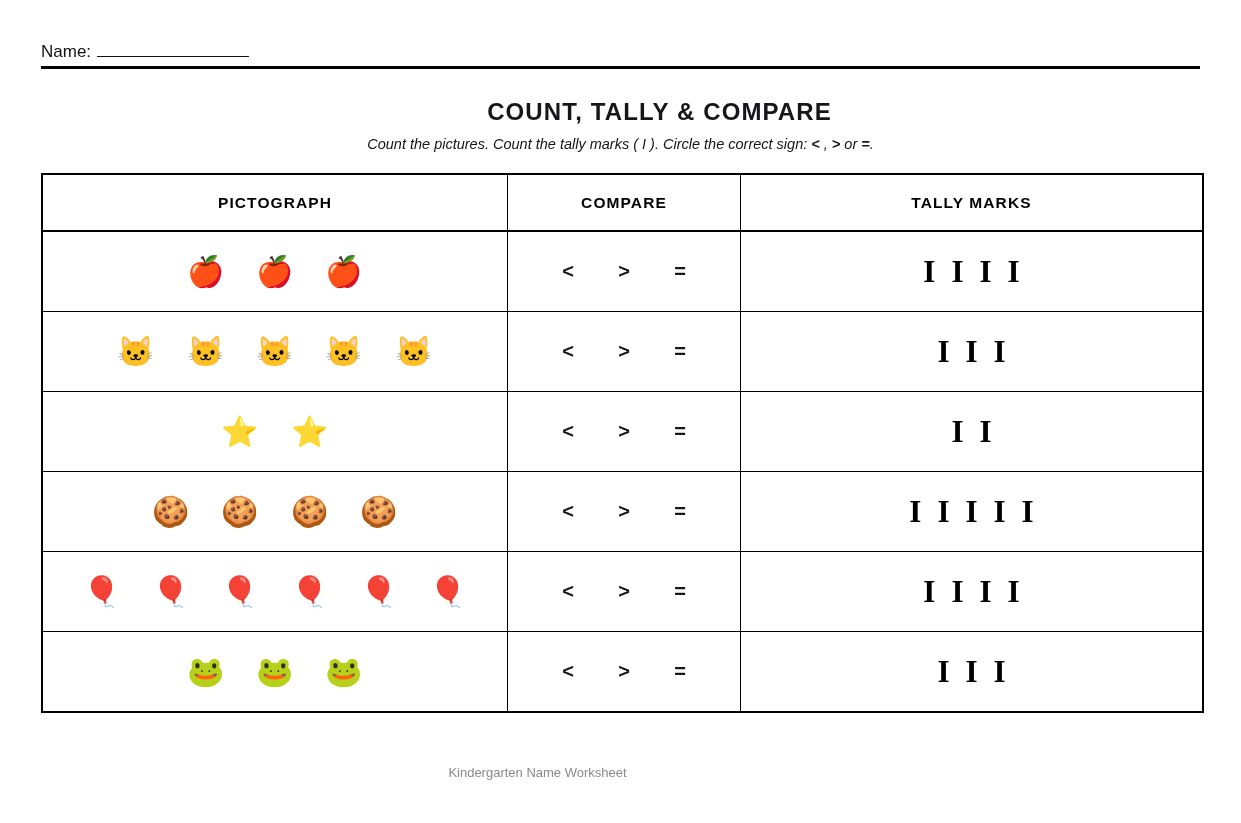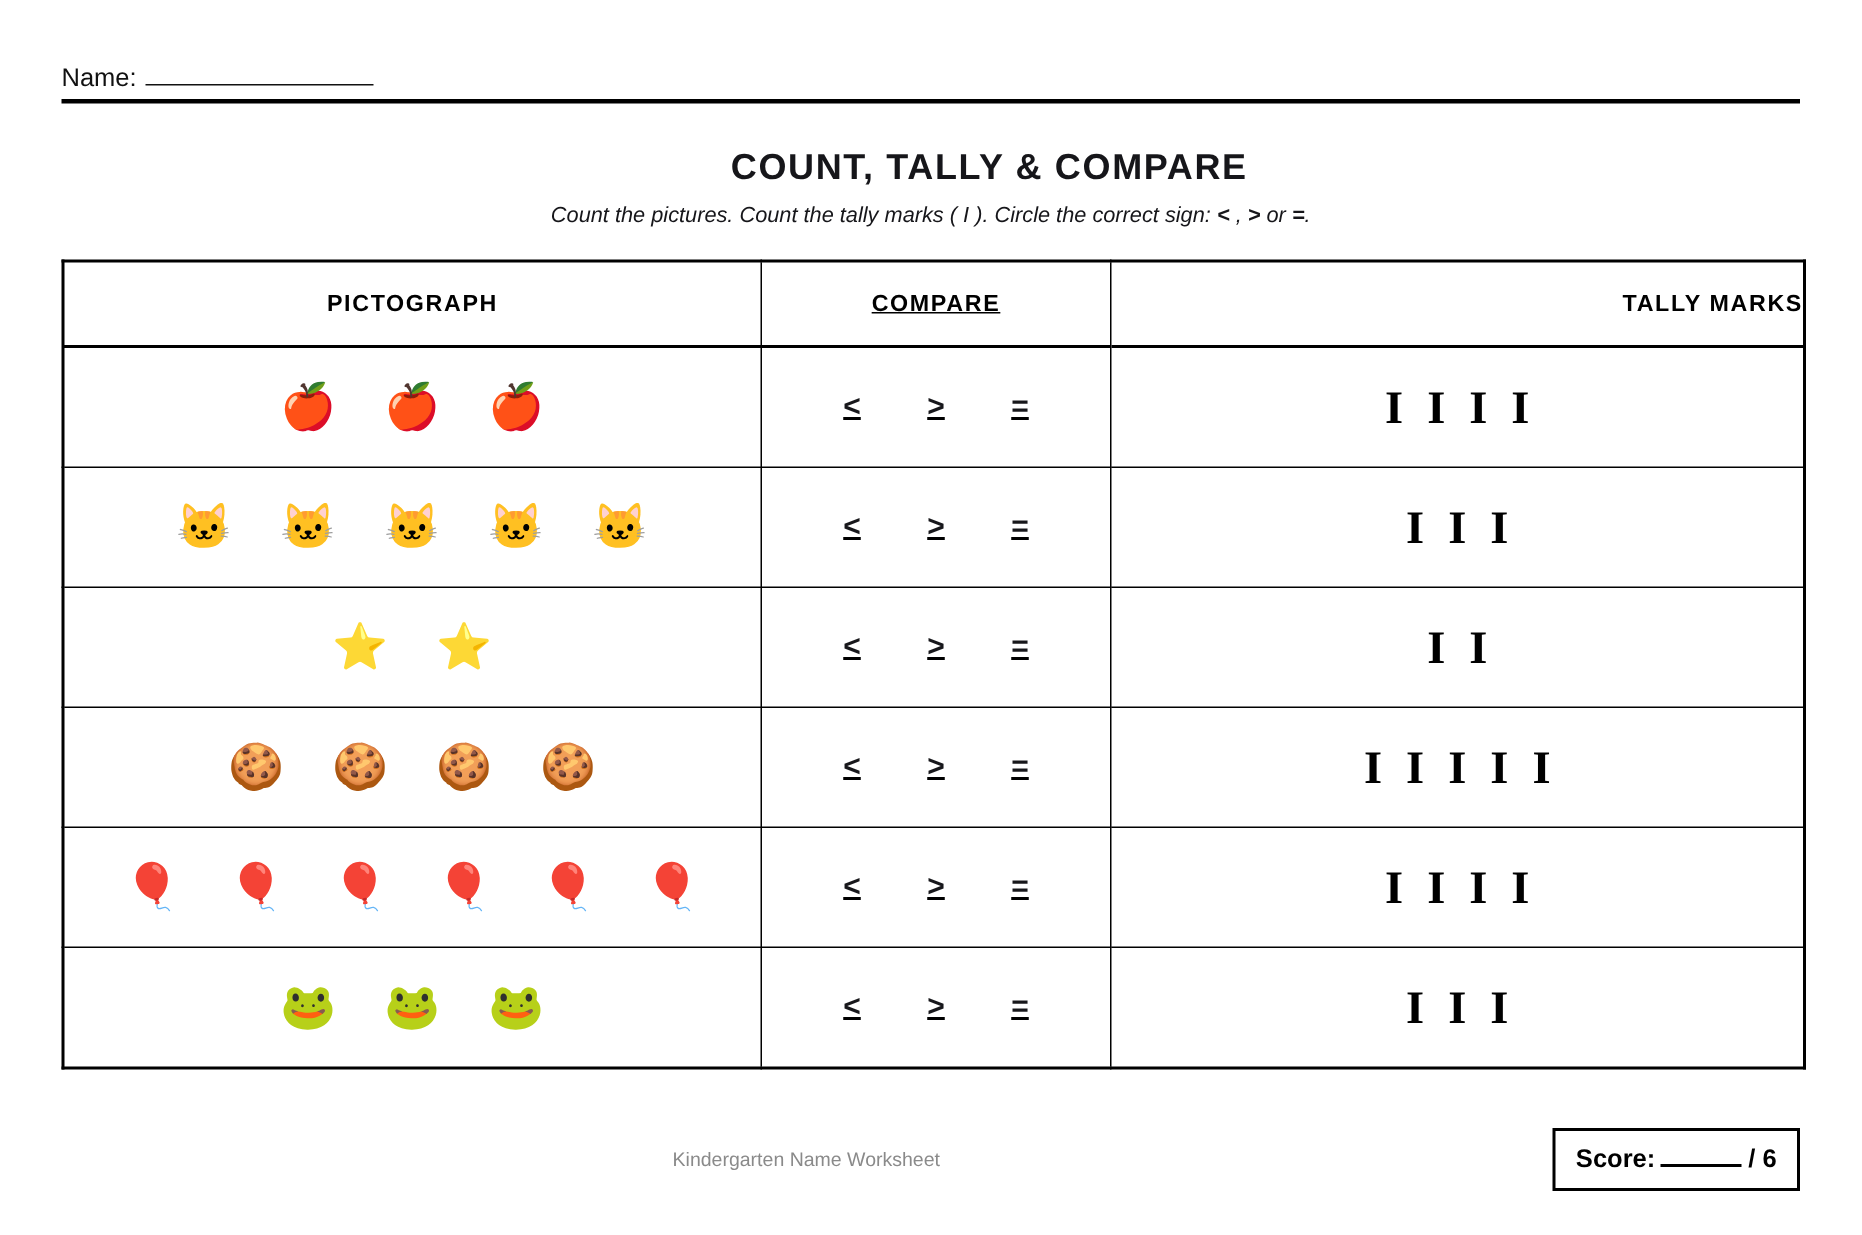--- a/index.html
+++ b/index.html
@@ -101,22 +101,22 @@
     border-collapse: collapse;
     background: #ffffff;
   }
   table.sheet { table-layout: fixed; }
   table.sheet td, table.sheet th {
     border: 1px solid #000000;
     padding: 0;
     margin: 0;
   }
   .col-pict { width: 464px; }
-  .col-comp { width: 232px; text-decoration: underline; }
-  .col-tally { width: 461px; text-align: right; }
+  .col-comp { width: 232px; }
+  .col-tally { width: 461px; }
 
   thead th {
     height: 55px;
     font-size: 15.5px;
     font-weight: bold;
     letter-spacing: 1.1px;
     text-align: center;
     vertical-align: middle;
     border-bottom: 2.4px solid #000000 !important;
     color: #000;
@@ -381,17 +381,14 @@
               <span class="tally">I</span>
               <span class="tally">I</span>
               <span class="tally">I</span>
             </div>
           </td>
         </tr>
       </tbody>
   </table>
 
   <div class="footer-note">Kindergarten Name Worksheet</div>
-  <div class="score-box">
-    <span class="score-inner"><span>Score:</span><span class="score-blank"></span><span>/ 6</span></span>
-  </div>
 
 </div>
 
 </body></html>

